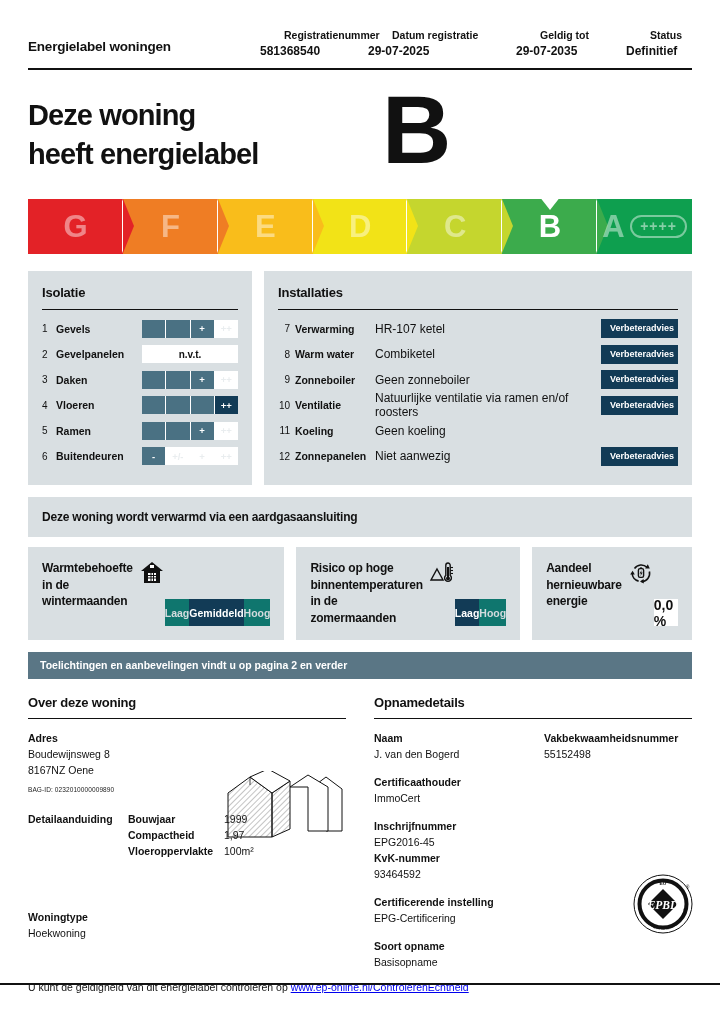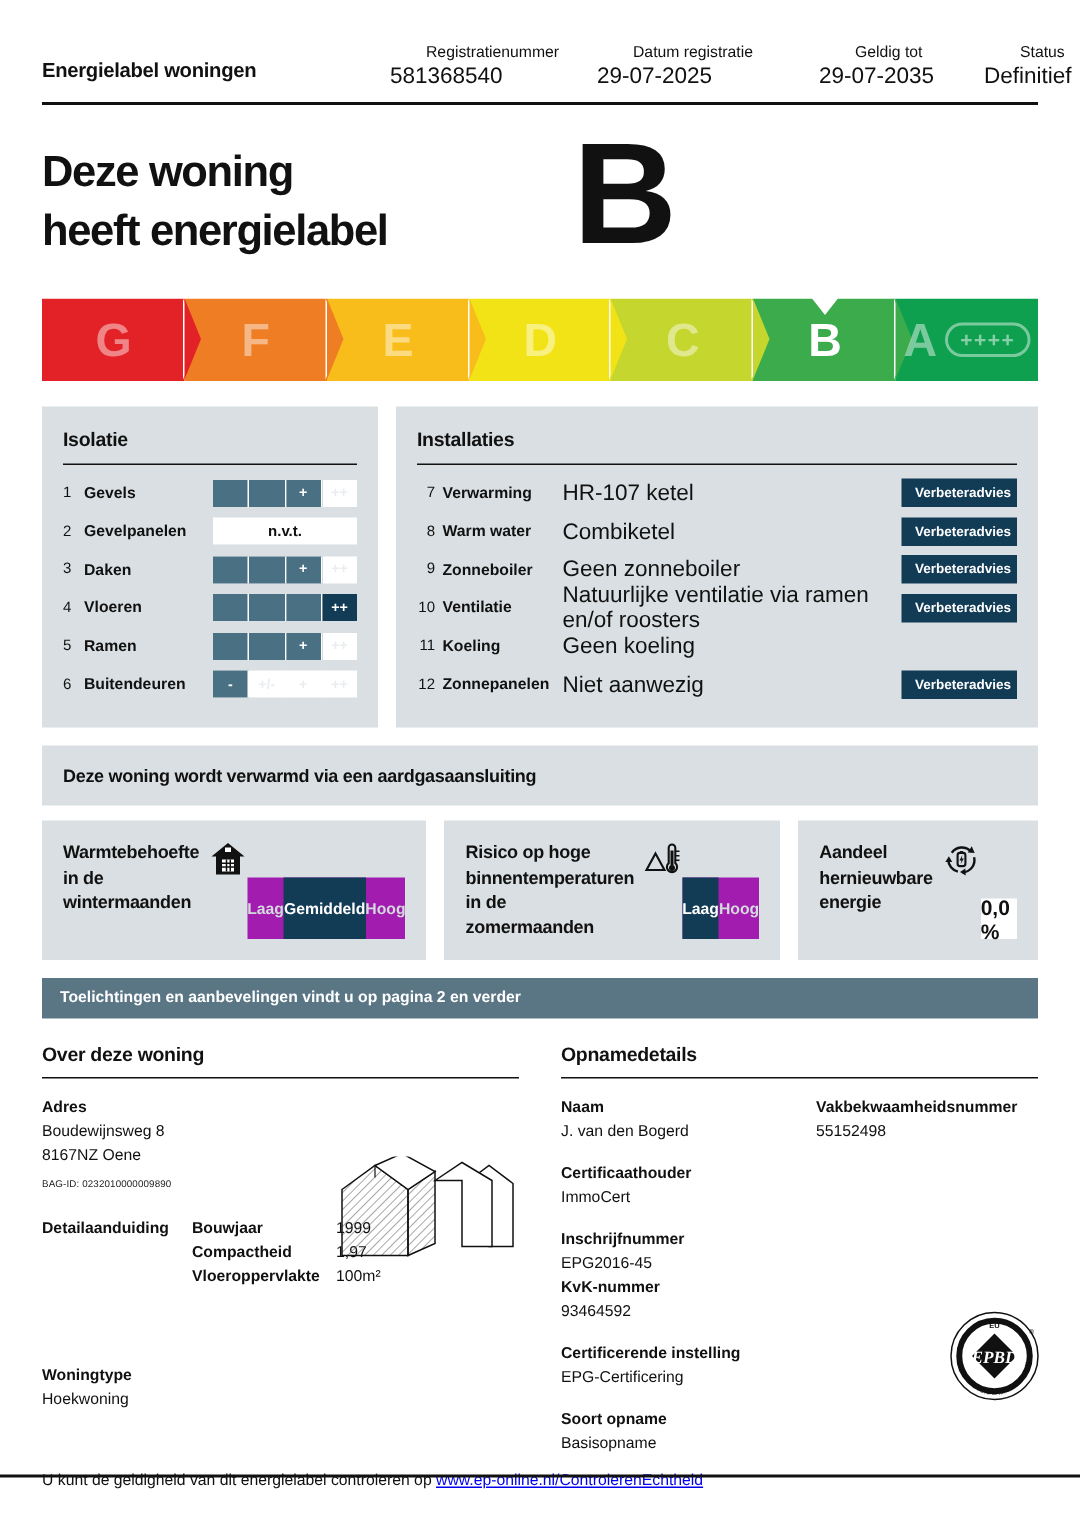--- a/index.html
+++ b/index.html
@@ -14,25 +14,25 @@
 
   
   .header { padding: 28px 28px 0 28px; }
   .header-row { display: flex; align-items: flex-start; }
   .header-title {
     font-size: 13.5px; font-weight: bold; letter-spacing: -0.2px;
     margin-top: 11px; width: 232px; flex: none;
   }
   .hcol { flex: none; }
   .hcol.c1 { width: 108px; }
-  .hcol.c2 { width: 148px; margin-left: 30px; }
+  .hcol.c2 { width: 148px; }
   .hcol.c3 { width: 110px; }
   .hcol.c4 { width: 70px; }
-  .hcol-label { font-size: 10.5px; font-weight: normal; line-height: 15px; padding-left: 24px; }
-  .hcol-value { font-size: 15px; line-height: 16px; font-weight: normal; }
+  .hcol-label { font-size: 10.5px; font-weight: bold; line-height: 15px; padding-left: 24px; }
+  .hcol-value { font-size: 12px; line-height: 16px; font-weight: bold; }
   .header-rule { border-bottom: 2.5px solid #111; margin: 9px 0 0 0; }
 
   
   .title-block {
     padding: 26px 28px 0 28px;
     display: flex; align-items: flex-start;
   }
   .title-text {
     font-size: 29px; font-weight: bold; line-height: 1.33;
     letter-spacing: -0.9px; width: 350px; flex: none;
@@ -109,21 +109,21 @@
   .bar .cell:last-child { border-right: 0; }
   .bar .cell.fill { background: #4a7183; color: #ffffff; }
   .bar .cell.fill.best { background: #123b56; }
   .bar .cell.nvt {
     flex: 1 1 100%; color: #111; font-size: 10px; background: #ffffff;
   }
 
   .arow { display: flex; align-items: center; height: 25.5px; }
   .arow .num { width: 17px; font-size: 10px; text-align: right; padding-right: 5px; }
   .arow .lbl { width: 80px; font-size: 10.5px; font-weight: bold; }
-  .arow .val { flex: 1; font-size: 15px; }
+  .arow .val { flex: 1; font-size: 12px; }
   .advies {
     background: #123b56; color: #ffffff;
     font-size: 9px; font-weight: bold;
     padding: 4px 9px 5px 9px; white-space: nowrap;
     width: 77px; text-align: center; flex: none;
   }
   .advies.hidden { visibility: hidden; }
 
   
   .gasbar {
@@ -136,21 +136,21 @@
   .metrics { display: flex; margin: 10px 28px 0 28px; gap: 12px; }
   .metric { background: #d9dfe2; padding: 13px 14px 14px 14px; flex: 1; position: relative;
             display: flex; flex-direction: row; }
   .metric-head { display: flex; align-items: flex-start; }
   .metric-title {
     font-size: 12px; font-weight: bold; line-height: 1.38;
     letter-spacing: -0.2px; flex: 1; padding-right: 6px;
   }
   .metric-icon { width: 26px; height: 26px; flex: none; }
   .metric-body { margin-top: auto; padding-top: 12px; }
-  .choices { display: flex; background: #a21caf; height: 41px; text-align: right; }
+  .choices { display: flex; background: #0f766e; height: 27px; text-align: right; }
   .choices .ch {
     flex: 1 1 0; display: flex; align-items: center; justify-content: center;
     font-size: 10.5px; font-weight: bold; color: #d3dadd;
   }
   .choices .ch.sel { background: #123b56; color: #ffffff; }
   .valuebox {
     background: #ffffff; height: 27px;
     display: flex; align-items: center; justify-content: center;
     font-size: 14px; font-weight: bold;
   }

